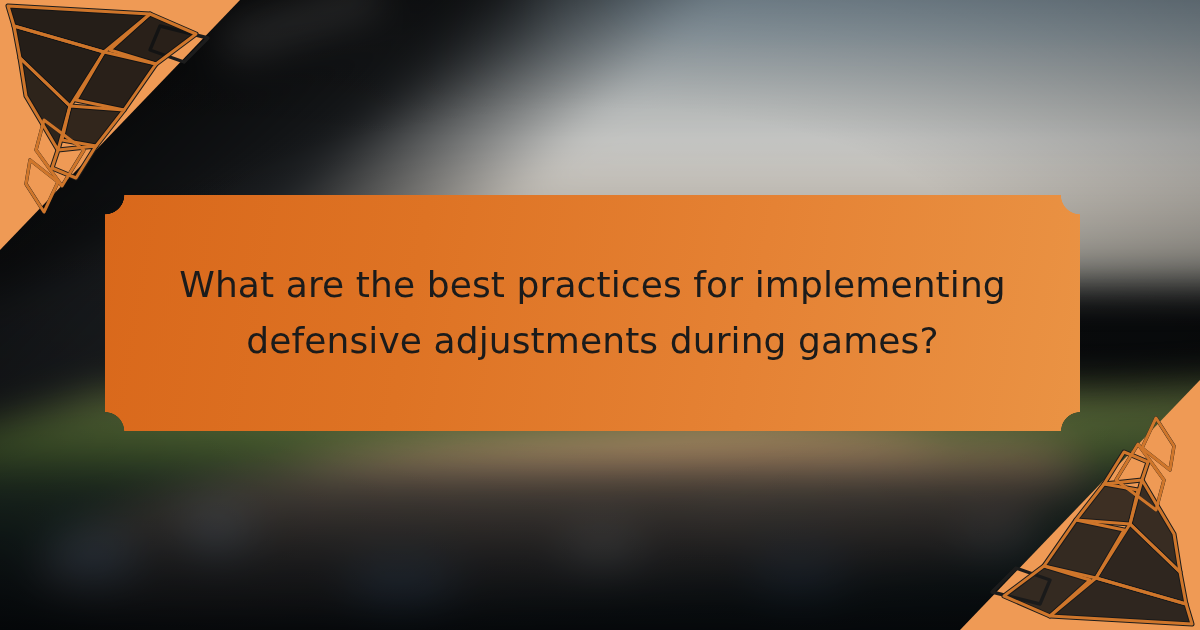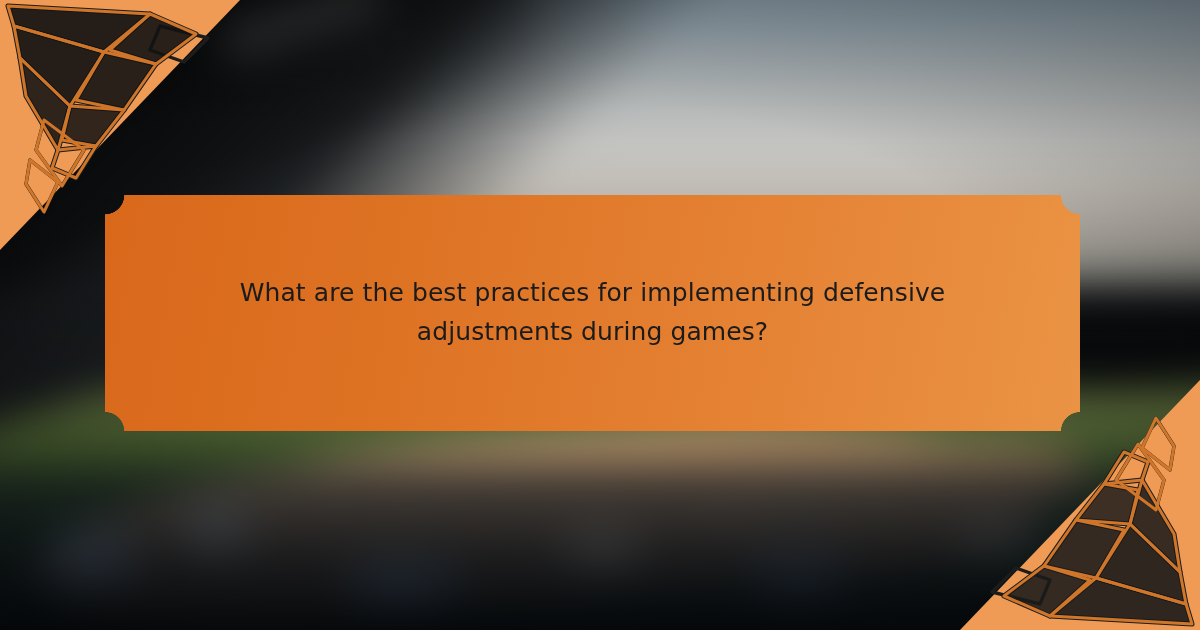--- a/index.html
+++ b/index.html
@@ -161,21 +161,21 @@
       radial-gradient(circle 19px at 100% 100%, transparent 0 19px, #000 19.6px) bottom right / 51% 51% no-repeat;
   }
 
   .card-question {
     margin: 0;
     padding: 0 70px;
     width: 100%;
     box-sizing: border-box;
     text-align: center;
     font-family: "DejaVu Sans", sans-serif;
-    font-size: 25px;
+    font-size: 36px;
     font-weight: 400;
     line-height: 1.55;
     color: #1b1b1b;
     letter-spacing: 0.1px;
   }
 </style>
 </head>
 <body>
 
 <div class="stage">

